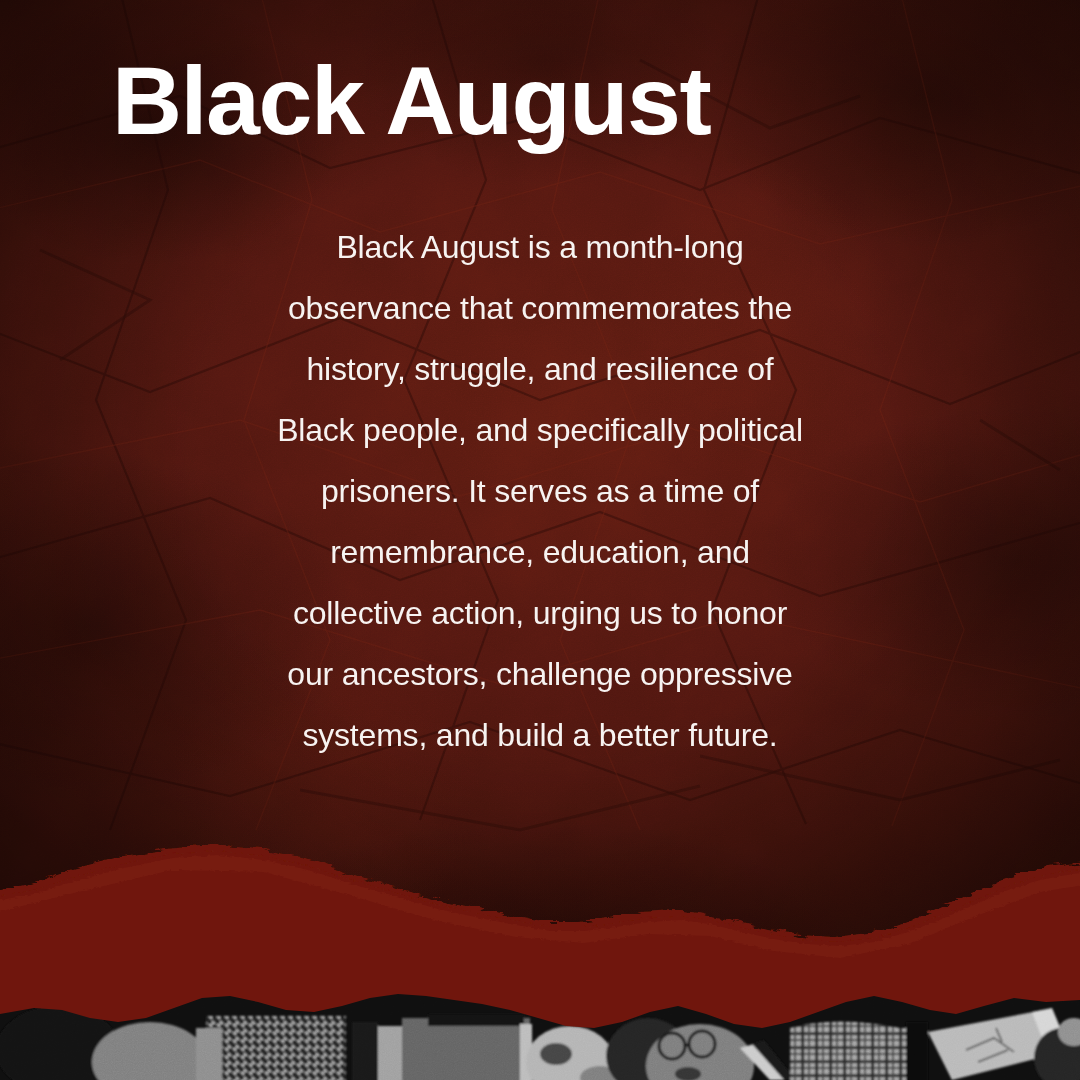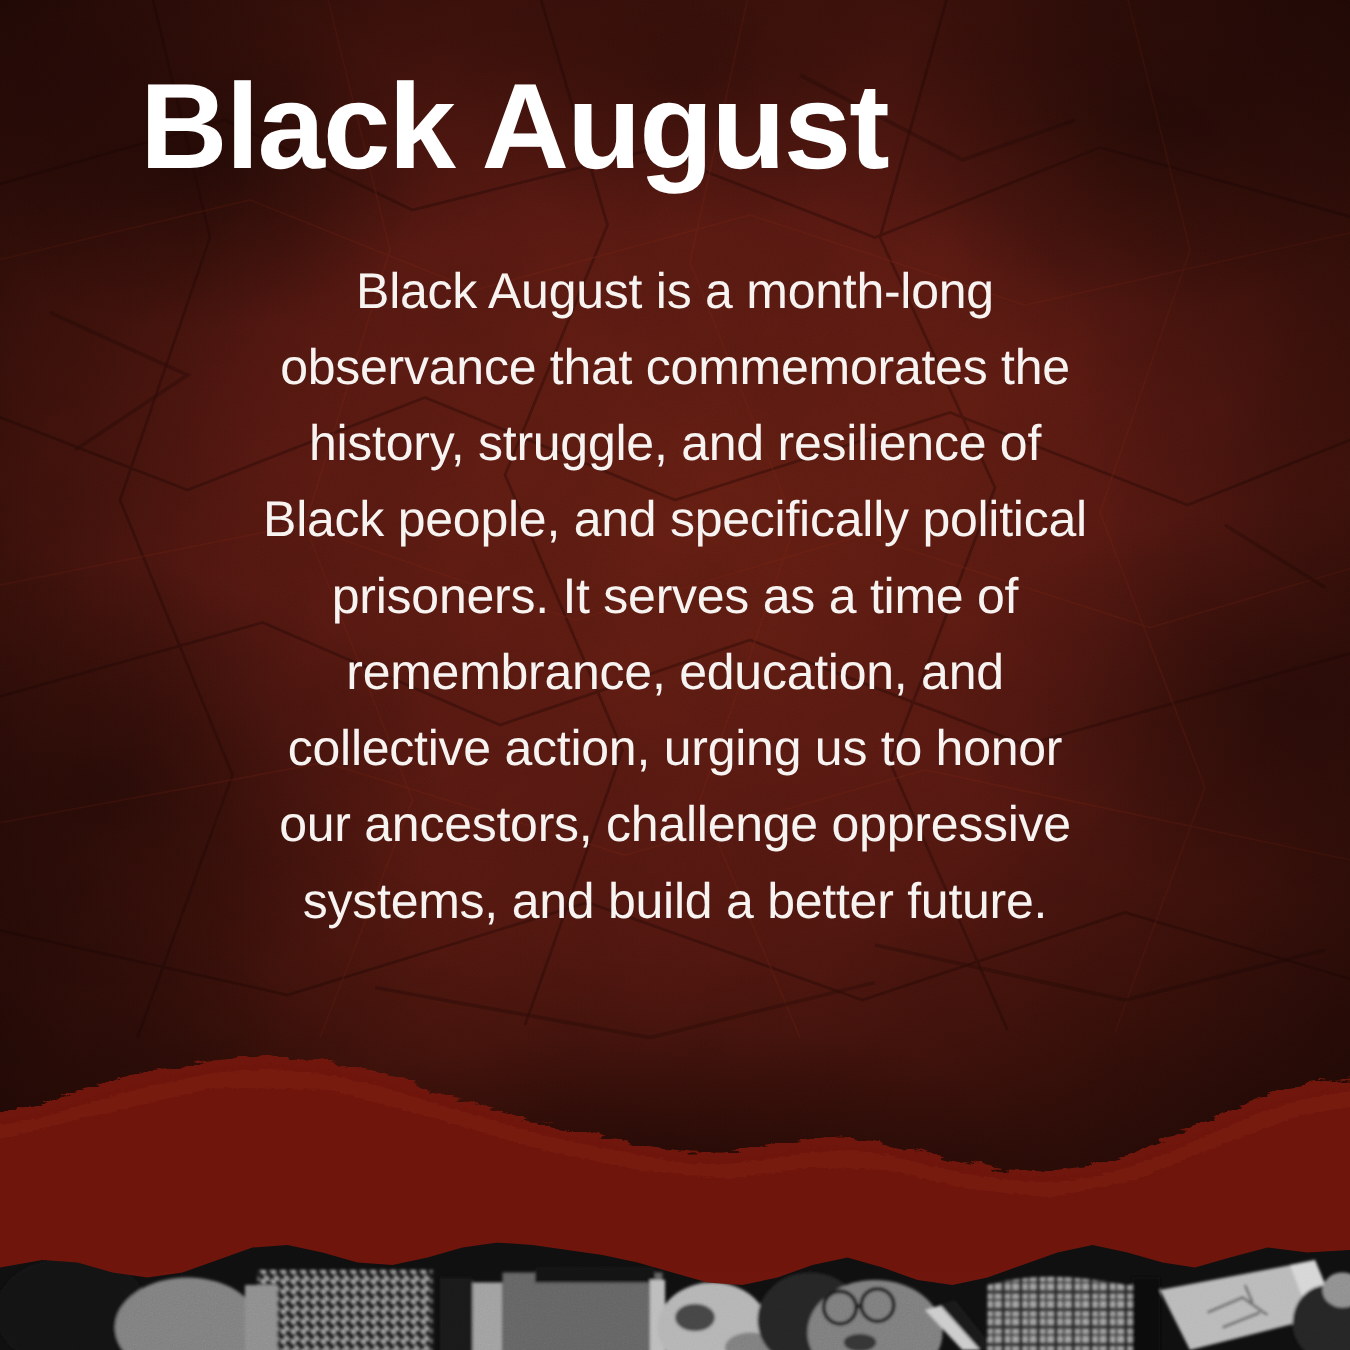--- a/index.html
+++ b/index.html
@@ -72,22 +72,22 @@
     font-weight: 800;
     letter-spacing: -1.5px;
     color: #ffffff;
     white-space: nowrap;
   }
   .body-copy {
     position: absolute;
     left: 54px;
     right: 54px;
     top: 203px;
-    margin: 0;
-    font-size: 40px;
+    margin: 14px;
+    font-size: 32px;
     line-height: 61px;
     font-weight: 400;
     letter-spacing: -0.2px;
     color: #f7f3f1;
     text-align: center;
     white-space: pre-line;
   }
 
   
   .tear-band {

